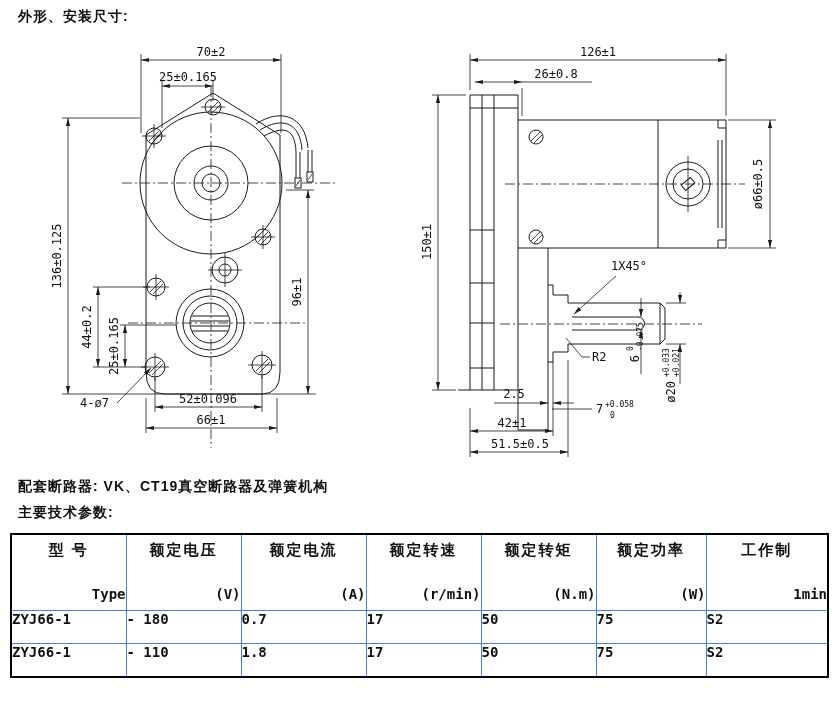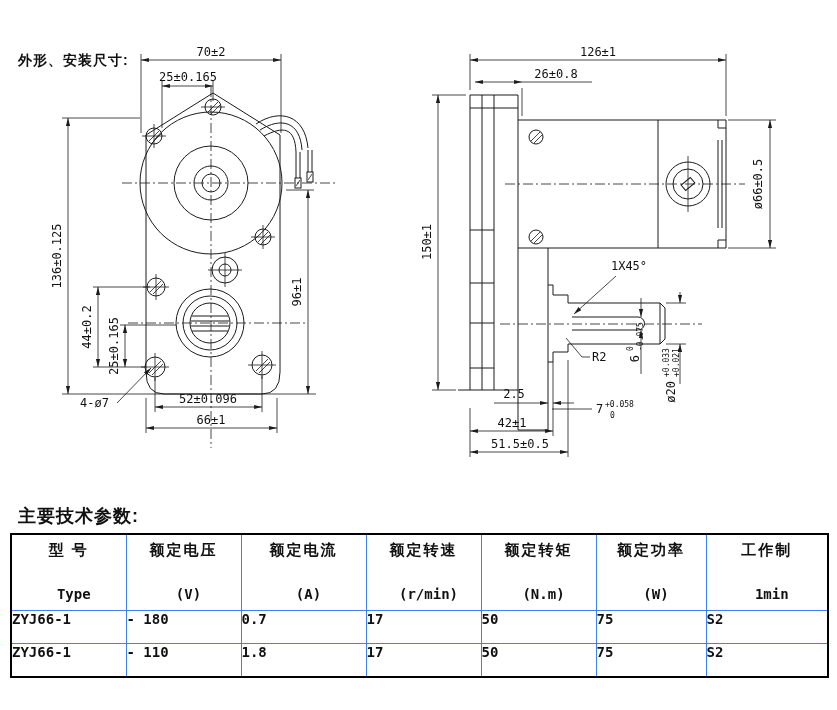--- a/index.html
+++ b/index.html
@@ -1,32 +1,32 @@
 <!DOCTYPE html>
 <html><head>
 <meta charset="utf-8">
 <style>
   html,body{margin:0;padding:0;background:#fff;}
   .page{position:relative;width:837px;height:710px;background:#ffffff;overflow:hidden;
         font-family:"Liberation Sans",sans-serif;color:#111;}
-  .title{position:absolute;left:18px;top:8px;font-size:14px;font-weight:bold;letter-spacing:1px;margin-top:44px;}
+  .title{position:absolute;left:18px;top:8px;font-size:14px;font-weight:bold;letter-spacing:1px;}
   .note1{position:absolute;left:18px;top:478px;font-size:14px;font-weight:bold;letter-spacing:1px;}
-  .note2{position:absolute;left:18px;top:504px;font-size:18px;font-weight:bold;letter-spacing:1px;}
+  .note2{position:absolute;left:18px;top:504px;font-size:14px;font-weight:bold;letter-spacing:1px;}
   svg.drawing{position:absolute;left:0;top:0;}
   .ln{stroke:#1b1b1b;stroke-width:1;fill:none;}
   .cl{stroke:#1b1b1b;stroke-width:0.8;fill:none;stroke-dasharray:10 3 2 3;}
   .dl{stroke:#1b1b1b;stroke-width:0.8;fill:none;}
   .hh{stroke:#1b1b1b;stroke-width:0.8;}
   text.dt{font:12px "DejaVu Sans Mono",monospace;fill:#111;}
   text.ds{font:8px "DejaVu Sans Mono",monospace;fill:#111;}
   table.params{position:absolute;left:10px;top:533px;width:817px;border-collapse:collapse;
         table-layout:fixed;border:2px solid #000;}
   table.params td,table.params th{border:1px solid #3b82f6;padding:0;vertical-align:top;}
   th .cn{font-size:15px;font-weight:bold;text-align:center;padding-top:6px;letter-spacing:2px;}
-  th .en{font:bold 14px "DejaVu Sans Mono",monospace;text-align:center;padding:26px 0 8px 10px;}
+  th .en{font:bold 14px "DejaVu Sans Mono",monospace;text-align:right;padding:26px 0 8px 10px;}
   td.val{font:bold 14px "DejaVu Sans Mono",monospace;height:32px;vertical-align:middle;}
 </style>
 </head>
 <body>
 
 <div class="page">
 
   <div class="title">外形、安装尺寸:</div>
 
   <svg class="drawing" width="837" height="462" viewBox="0 0 837 462">
@@ -259,20 +259,21 @@
         <line class="dl" x1="470" y1="431" x2="553" y2="431" marker-start="url(#ar)" marker-end="url(#ar)"></line>
         <text class="dt" x="512" y="427" text-anchor="middle">42±1</text>
 
         <line class="dl" x1="568" y1="360" x2="568" y2="457"></line>
         <line class="dl" x1="470" y1="452" x2="568" y2="452" marker-start="url(#ar)" marker-end="url(#ar)"></line>
         <text class="dt" x="520" y="448" text-anchor="middle">51.5±0.5</text>
       </g>
     </g>
   </svg>
 
+  <div class="note1">配套断路器: VK、CT19真空断路器及弹簧机构</div>
   <div class="note2">主要技术参数:</div>
 
   <table class="params">
     <colgroup>
       <col style="width:115px">
         <col style="width:115px">
         <col style="width:125px">
       <col style="width:115px">
         <col style="width:115px">
         <col style="width:110px">

